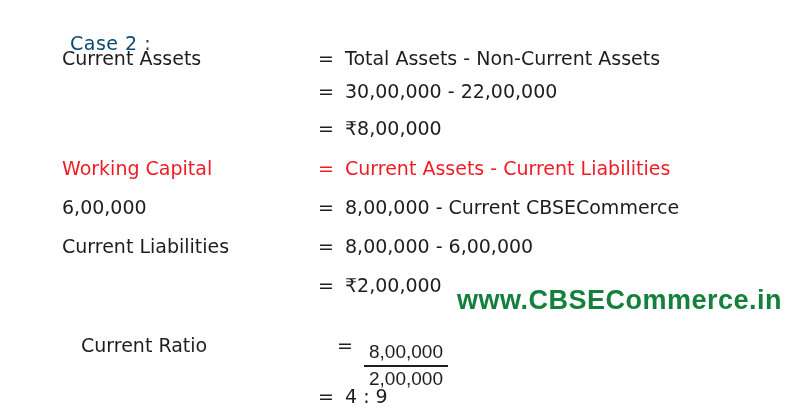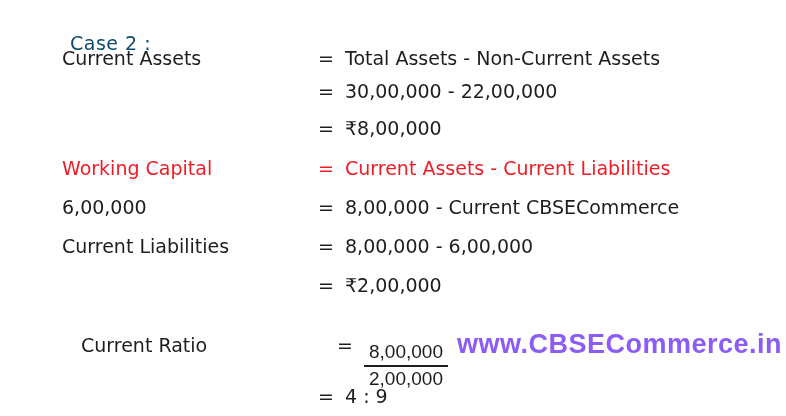--- a/index.html
+++ b/index.html
@@ -88,24 +88,23 @@
   .fraction .den {
     padding: 1px 5px 0 5px;
   }
   .watermark {
     position: absolute;
     top: 285px;
     right: 4px;
     font-family: "Liberation Sans", sans-serif;
     font-weight: bold;
     font-size: 27px;
-    color: #8b5cf6;
+    color: #15803d;
     letter-spacing: 0.5px;
     pointer-events: none;
-    margin-top: 44px;
   }
 </style>
 </head>
 <body>
 
 <div class="page">
 
   <div class="heading">Case 2 :</div>
 
   <div class="row" style="top:46px">

